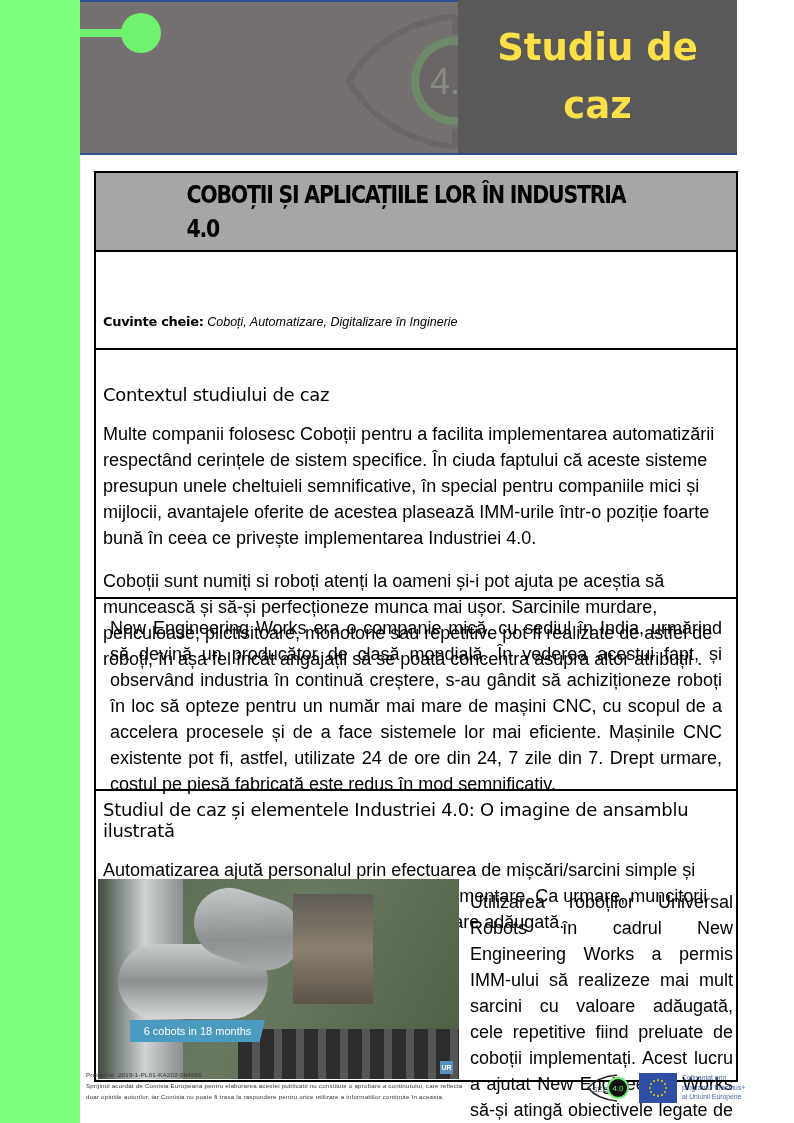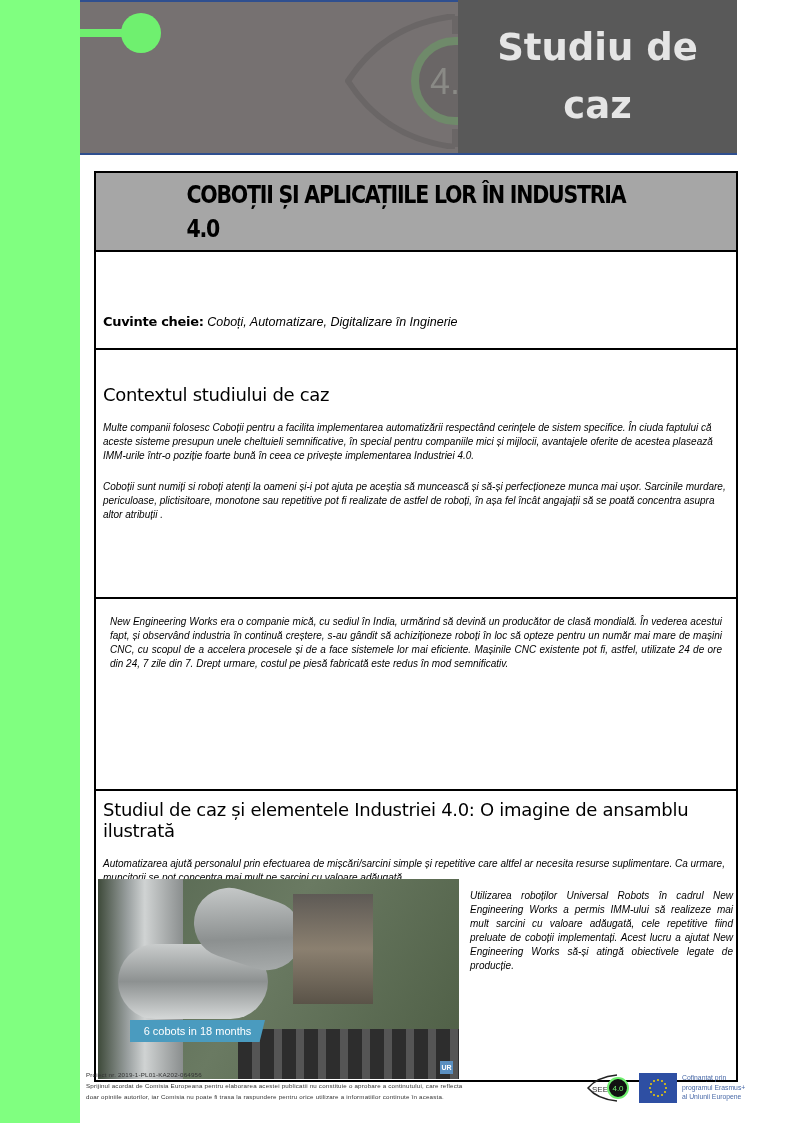--- a/index.html
+++ b/index.html
@@ -7,34 +7,34 @@
   body { position: relative; font-family: "Liberation Sans", sans-serif; color: #000; }
 
   .side-bar { position: absolute; left: 0; top: 0; width: 80px; height: 1123px; background: #80ff80; }
 
   .header-banner { position: absolute; left: 80px; top: 0; width: 378px; height: 155px; background: #767171; border-top: 2px solid #2f4f8f; border-bottom: 2px solid #2f4f8f; overflow: hidden; }
   .header-line { position: absolute; left: 0; top: 27px; width: 46px; height: 8px; background: #6ff06f; }
   .header-dot { position: absolute; left: 41px; top: 11px; width: 40px; height: 40px; border-radius: 50%; background: #6ff06f; }
   .header-logo { position: absolute; left: 265px; top: 12px; width: 140px; height: 135px; }
 
   .header-title-box { position: absolute; left: 458px; top: 0; width: 279px; height: 155px; background: #595959; border-bottom: 2px solid #2f4f8f; display: flex; align-items: center; justify-content: center; text-align: center; }
-  .header-title { color: #e5e5e5; font-family: "DejaVu Sans", sans-serif; font-weight: bold; font-size: 37px; line-height: 58px; width: 220px; }
+  .header-title { color: #fde047; font-family: "DejaVu Sans", sans-serif; font-weight: bold; font-size: 37px; line-height: 58px; width: 220px; }
 
   .main-table { position: absolute; left: 94px; top: 171px; width: 644px; border: 2px solid #000; }
   .title-row { background: #a6a6a6; height: 79px; border-bottom: 2px solid #000; display: flex; align-items: center; justify-content: center; text-align: left; }
   .doc-title { font-family: "DejaVu Sans", sans-serif; font-weight: bold; font-size: 25px; line-height: 34px; letter-spacing: -1.5px; transform: scaleX(0.82); width: 560px; }
 
   .kw-row { height: 54px; border-bottom: 2px solid #000; padding: 18px 7px 0 7px; font-size: 13px; margin-top: 44px; }
   .kw-label { font-weight: bold; font-family: "DejaVu Sans", sans-serif; font-size: 13px; letter-spacing: -0.3px; }
   .kw-value { font-style: italic; font-size: 12.5px; }
 
   .section { border-bottom: 2px solid #000; padding: 0 7px; }
   .section:last-child { border-bottom: none; }
   .sec-head { font-family: "DejaVu Sans", sans-serif; font-size: 18px; letter-spacing: -0.3px; }
-  .para { font-style: italic; font-size: 10px; line-height: 14px; }
+  .para { font-size: 18px; line-height: 26px; }
 
   .s1 { height: 249px; padding-top: 34px; }
   .s1 .sec-head { margin-bottom: 16px; }
   .s1 .para + .para { margin-top: 17px; }
 
   .s2 { height: 192px; padding: 16px 14px 0 14px; }
   .s2 .sec-head { margin-bottom: 14px; }
   .s2 .para { text-align: justify; }
 
   .s3 { height: 289px; padding-top: 8px; position: relative; }

